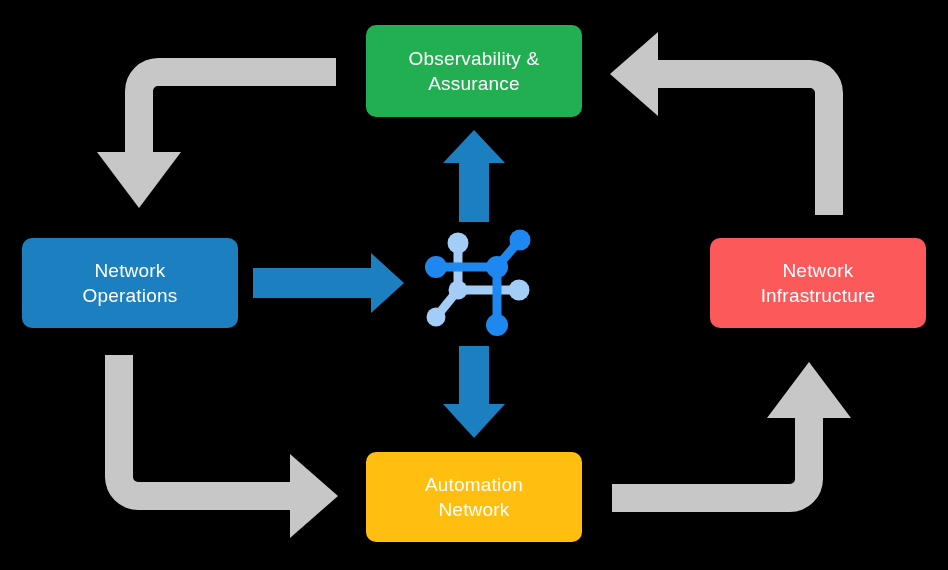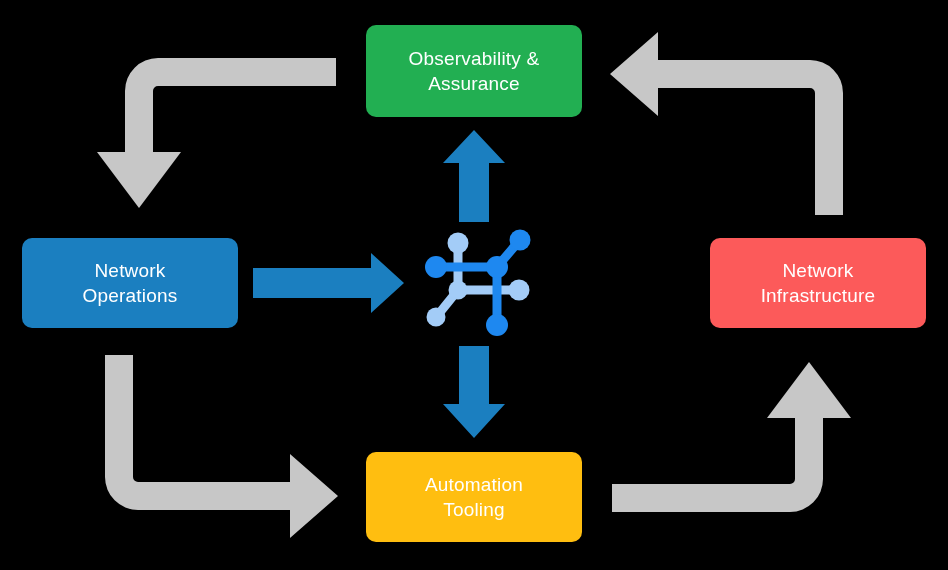--- a/index.html
+++ b/index.html
@@ -147,16 +147,16 @@
 Operations</span>
   </div>
 
   <div class="node-box" id="box-network-infrastructure" style="background:#FC5A5A;">
     <span class="node-label">Network
 Infrastructure</span>
   </div>
 
   <div class="node-box" id="box-automation-tooling" style="background:#FFBE10;">
     <span class="node-label">Automation
-Tooling</span>
+Network</span>
   </div>
 
 </div>
 
 </body></html>

